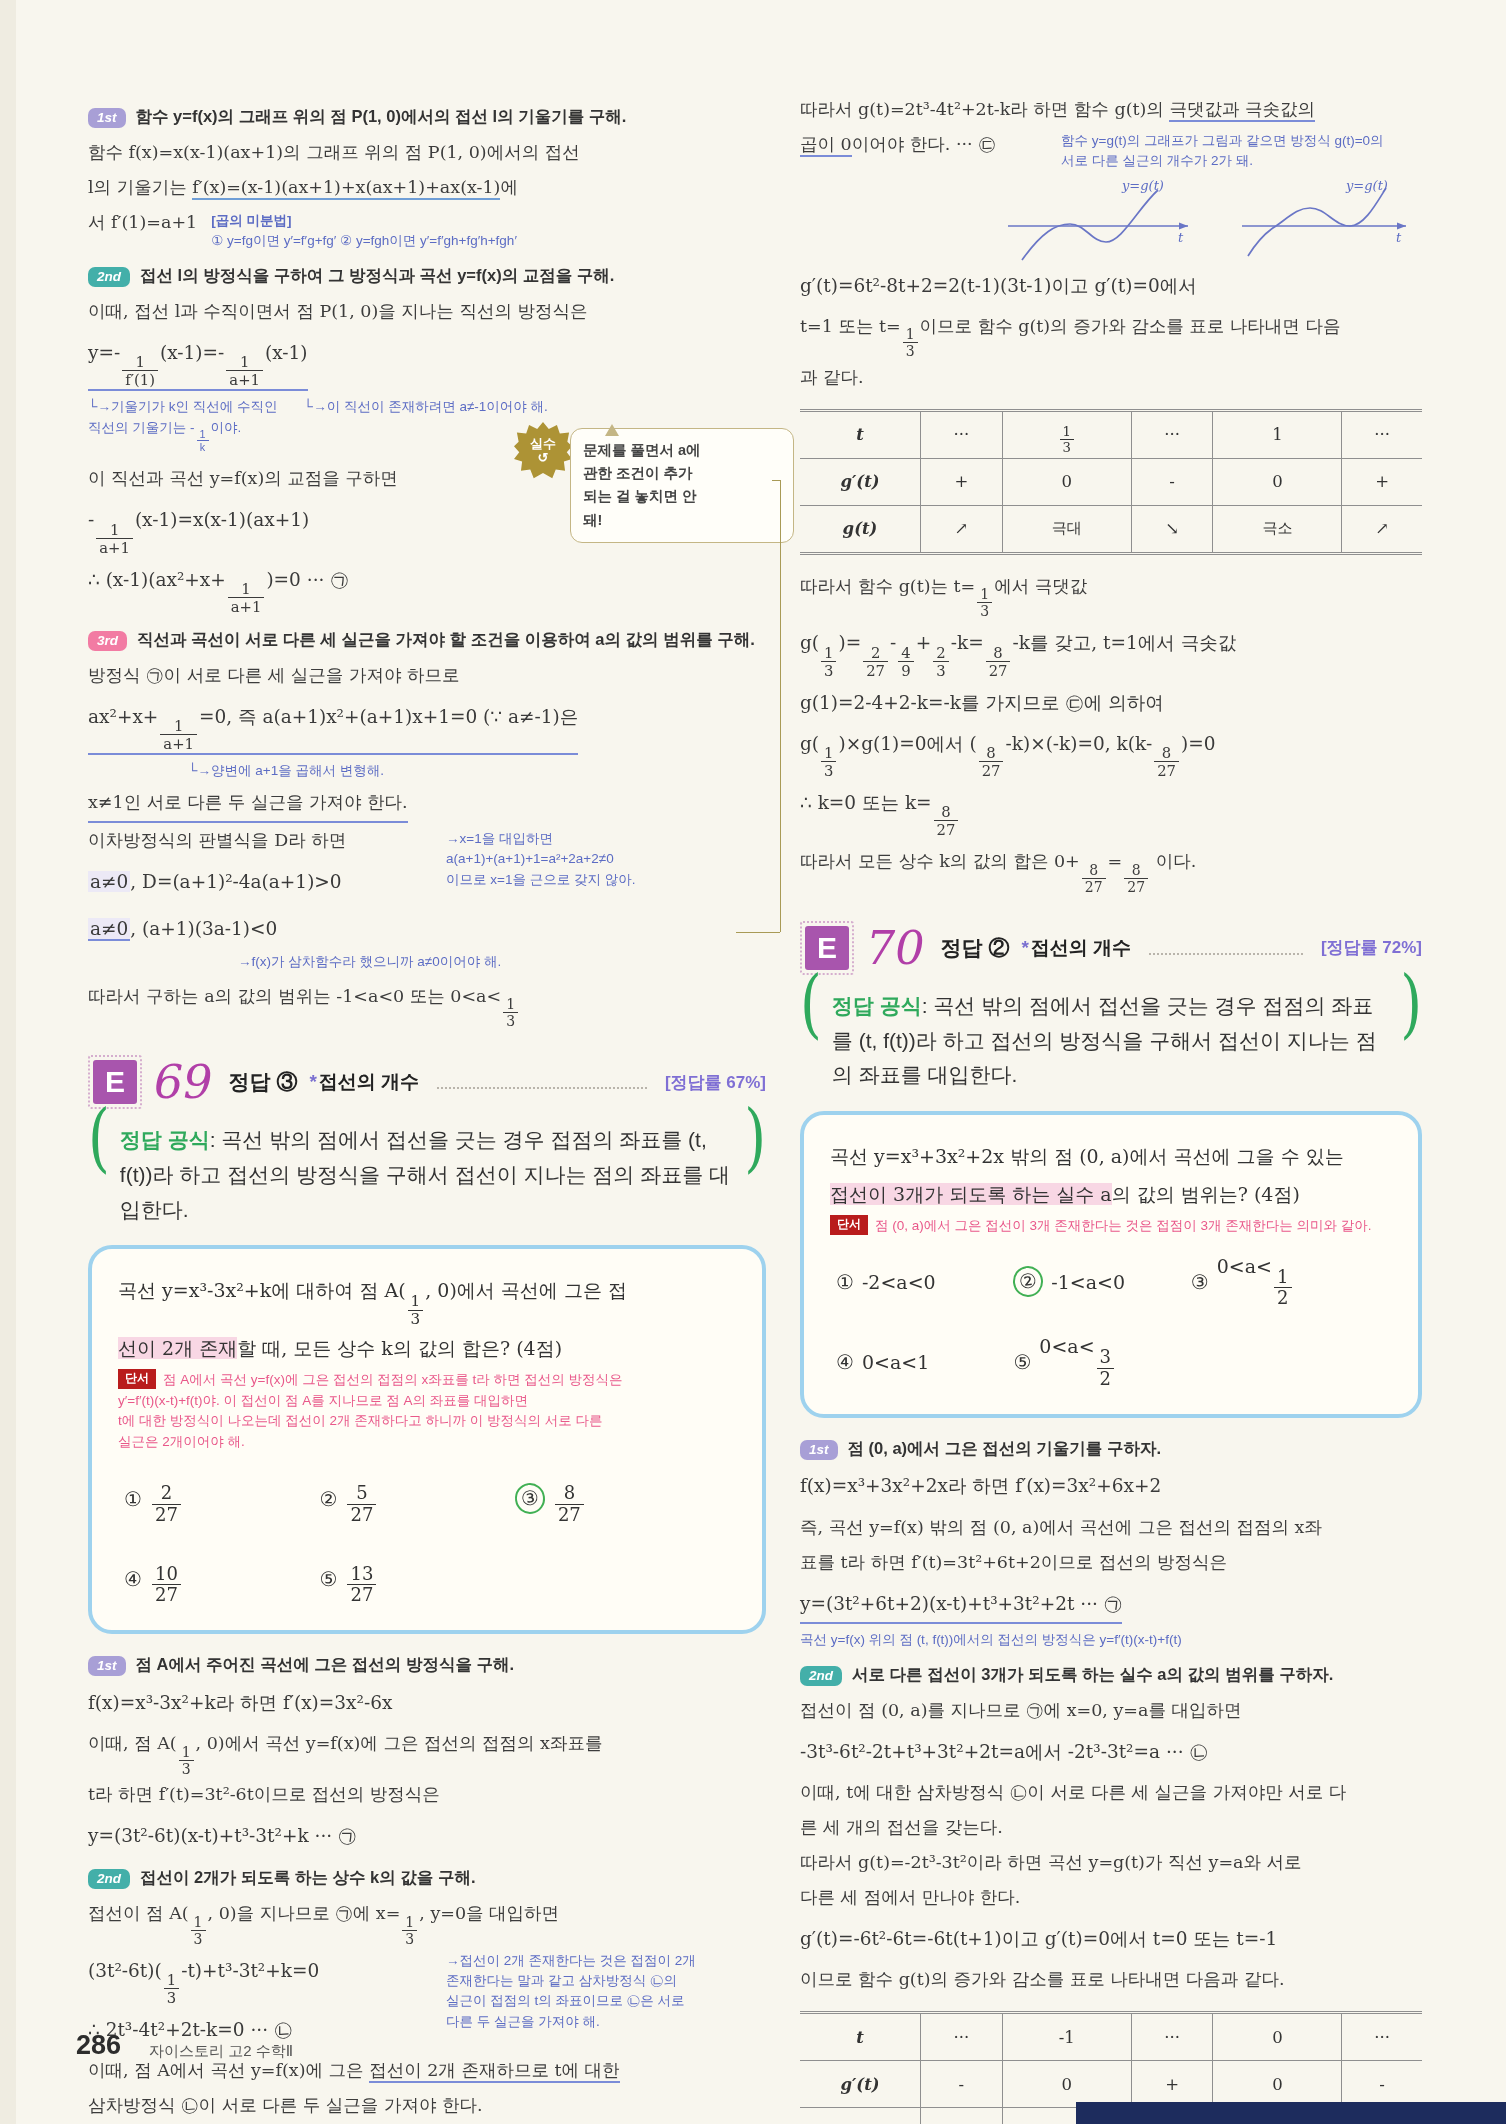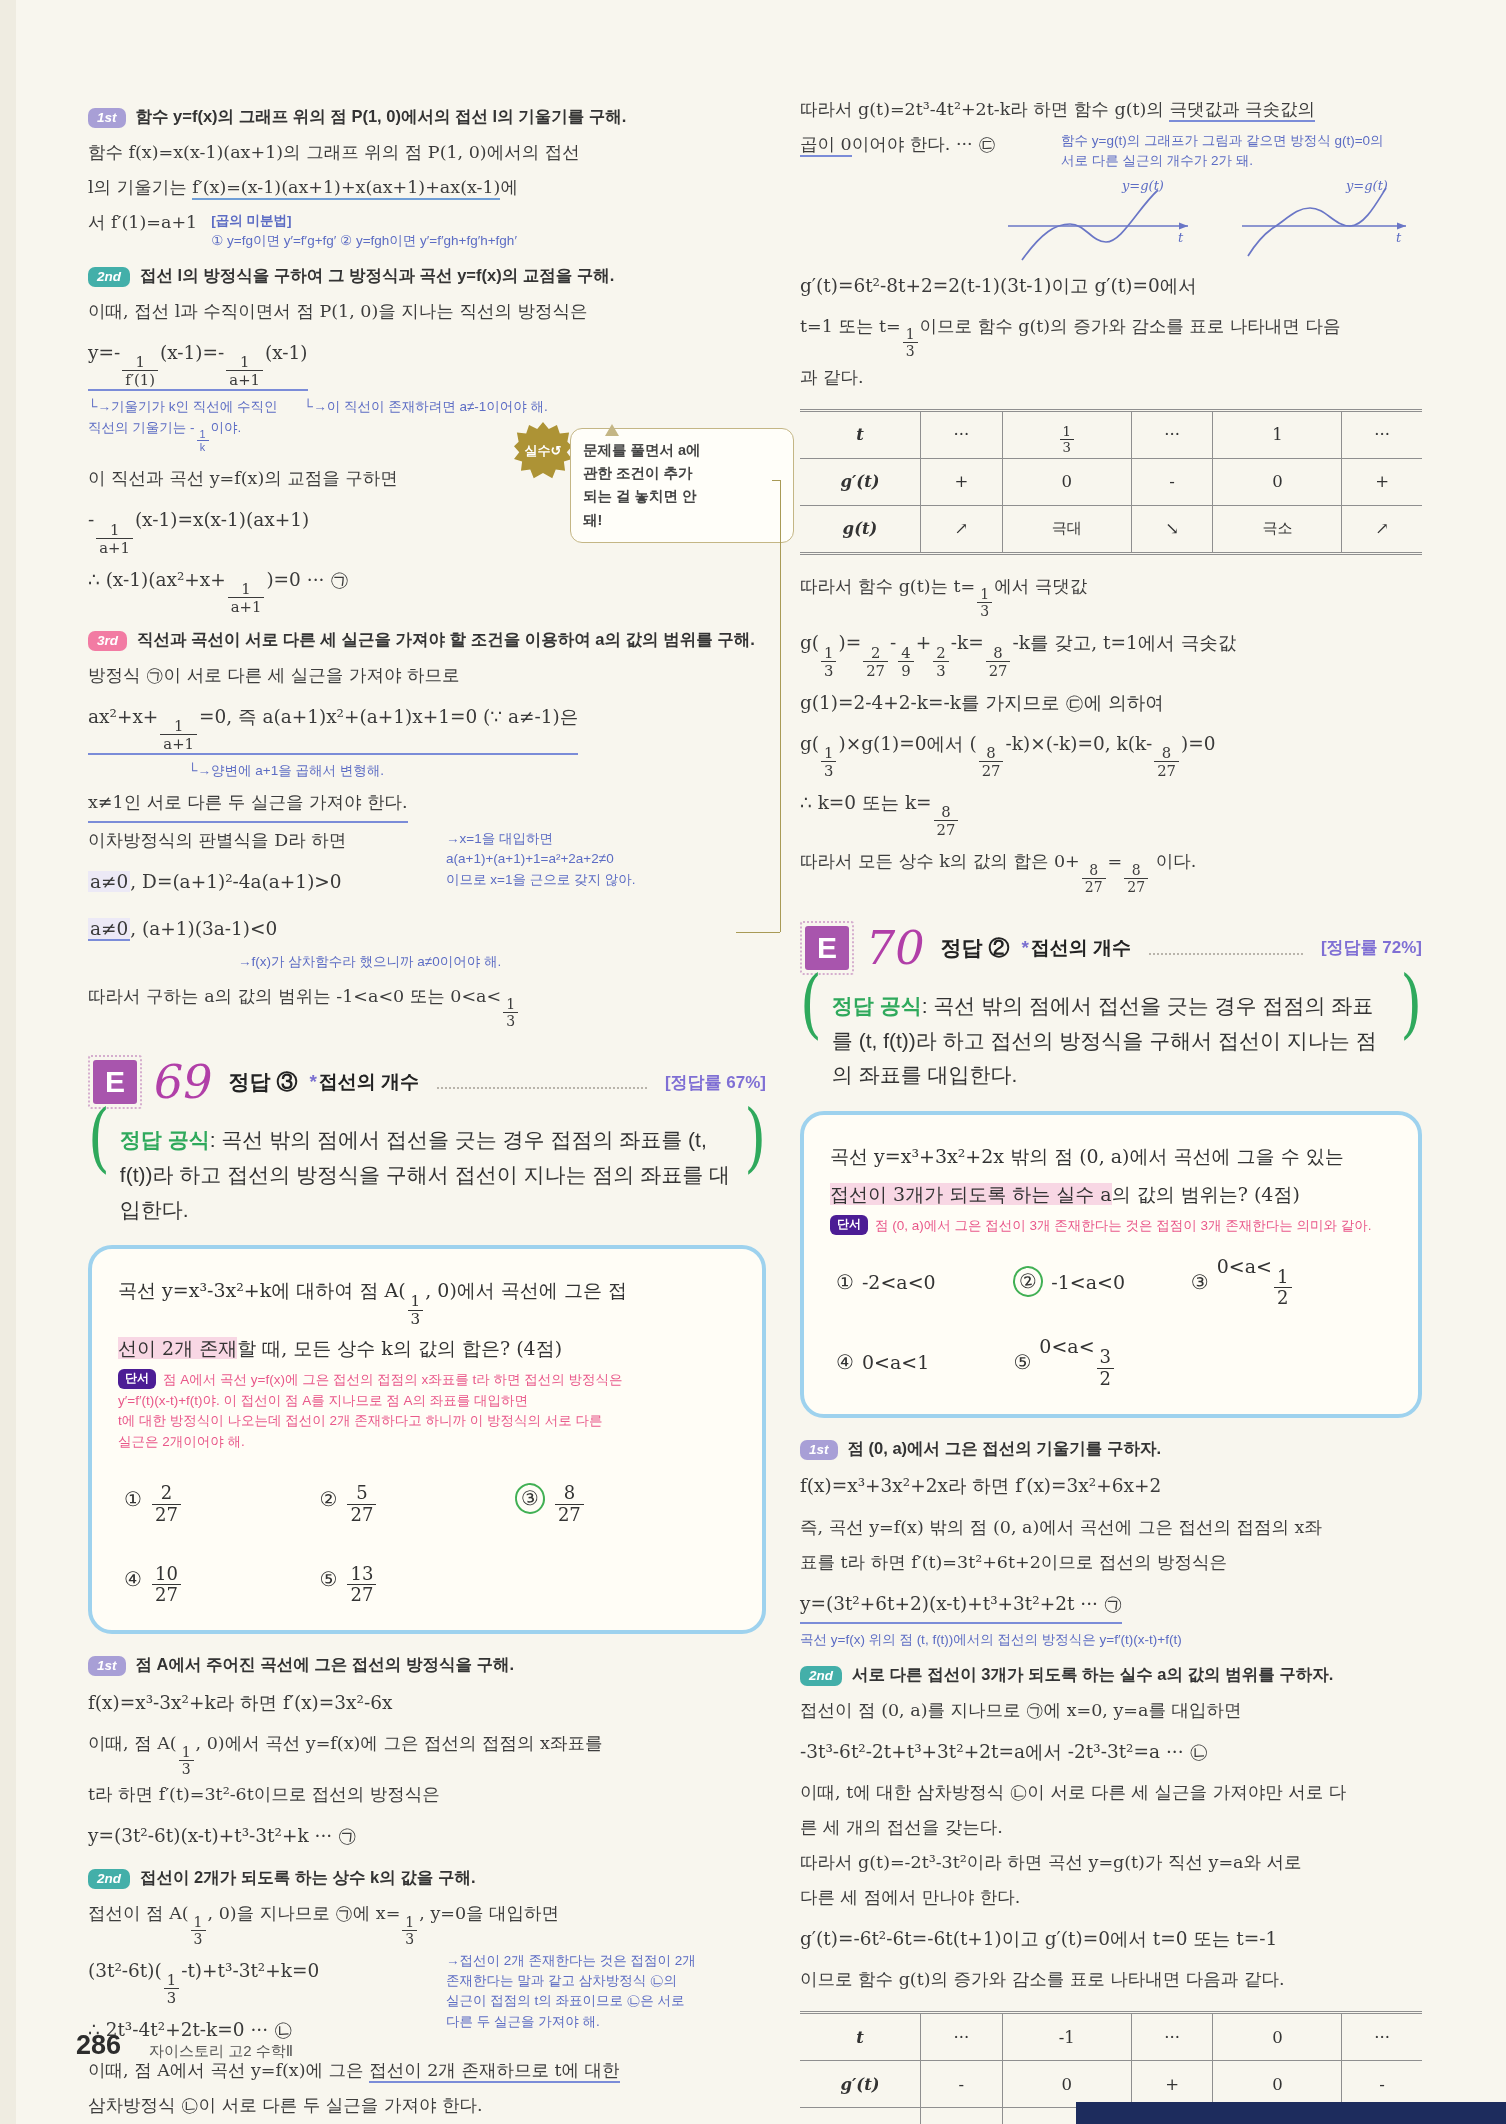--- a/index.html
+++ b/index.html
@@ -39,35 +39,35 @@
   
   .gbox{display:flex;align-items:stretch;margin:6px 0 14px}
   .gb{color:#2fa95c;font-size:56px;font-weight:200;line-height:1;transform:scaleY(1.35);flex:0 0 auto;
       font-family:"DejaVu Serif",serif}
   .gtxt{padding:4px 10px;font-size:21px;line-height:1.65;color:#333;font-family:Liberation Sans, sans-serif}
   .glabel{color:#2fa95c;font-weight:bold}
   
   .pbox{border:4px solid #9ed2ee;border-radius:24px;background:#fffdf6;padding:22px 26px 18px;margin:8px 0 16px}
   .pline{font-family:"DejaVu Serif",serif;font-size:19px;line-height:2.0;color:#333}
   .danrow{margin-top:2px}
-  .danb{display:inline-block;background:#4c1d95;color:#fff;font-size:12px;font-weight:bold;border-radius:6px;
+  .danb{display:inline-block;background:#b91c1c;color:#fff;font-size:12px;font-weight:bold;border-radius:0;
         padding:1px 7px 2px;margin-right:7px;vertical-align:2px}
   .dant{color:#e9588a;font-size:13.5px;line-height:1.55;font-family:"Liberation Sans",sans-serif}
   .choices{display:grid;grid-template-columns:1fr 1fr 1.1fr;row-gap:26px;margin:18px 6px 6px}
   .ch{font-family:"DejaVu Serif",serif;font-size:19px;color:#333;display:flex;align-items:center;gap:8px}
   .ch .fr{font-size:0.95em}
   .cnum{font-size:20px}
   .amark{display:inline-block;border:2.5px solid #41b054;border-radius:50%;padding:1px 4px 2px;transform:rotate(-8deg)}
   
   .bubble{position:absolute;border:1.6px solid #c4b685;border-radius:12px;background:#fffef9;
           padding:10px 12px;font-size:14.5px;line-height:1.6;color:#444;font-weight:bold;
           font-family:"Liberation Sans",sans-serif}
   .bubble:before{content:"";position:absolute;top:-12px;left:34px;border:7px solid transparent;
                  border-bottom:12px solid #c4b685}
-  .silsu{position:absolute;width:58px;height:58px;background:#ad9335;color:#fff;display:flex;flex-direction:row;
+  .silsu{position:absolute;width:58px;height:58px;background:#ad9335;color:#fff;display:flex;flex-direction:column;
          align-items:center;justify-content:center;font-size:13px;font-weight:bold;line-height:1.1;
          clip-path:polygon(50% 0,60% 12%,74% 5%,79% 20%,95% 18%,92% 34%,100% 42%,91% 52%,100% 64%,86% 68%,88% 84%,72% 82%,66% 97%,50% 88%,34% 97%,28% 82%,12% 84%,14% 68%,0 64%,9% 52%,0 42%,8% 34%,5% 18%,21% 20%,26% 5%,40% 12%)}
   .oline{position:absolute;border-color:#a89a56 !important}
   
   .tb{width:100%;border-collapse:collapse;font-family:"DejaVu Serif",serif;font-size:16.5px;color:#333;margin:14px 0}
   .tb td{border:1.2px solid #8f8f8f;text-align:center;height:42px;padding:2px 4px}
   .tb tr:first-child td{border-top:3px double #8f8f8f}
   .tb tr:last-child td{border-bottom:3px double #8f8f8f}
   .tb td:first-child{width:112px;font-style:italic;font-weight:bold;border-left:none}
   .tb td:last-child{border-right:none}

